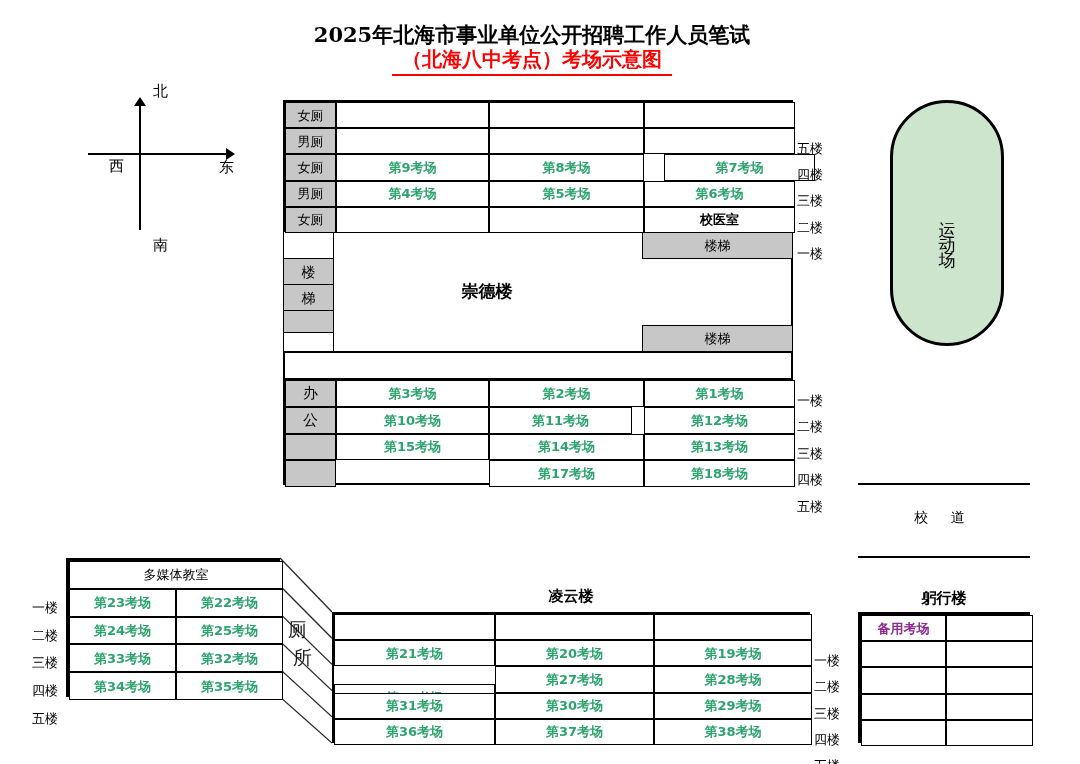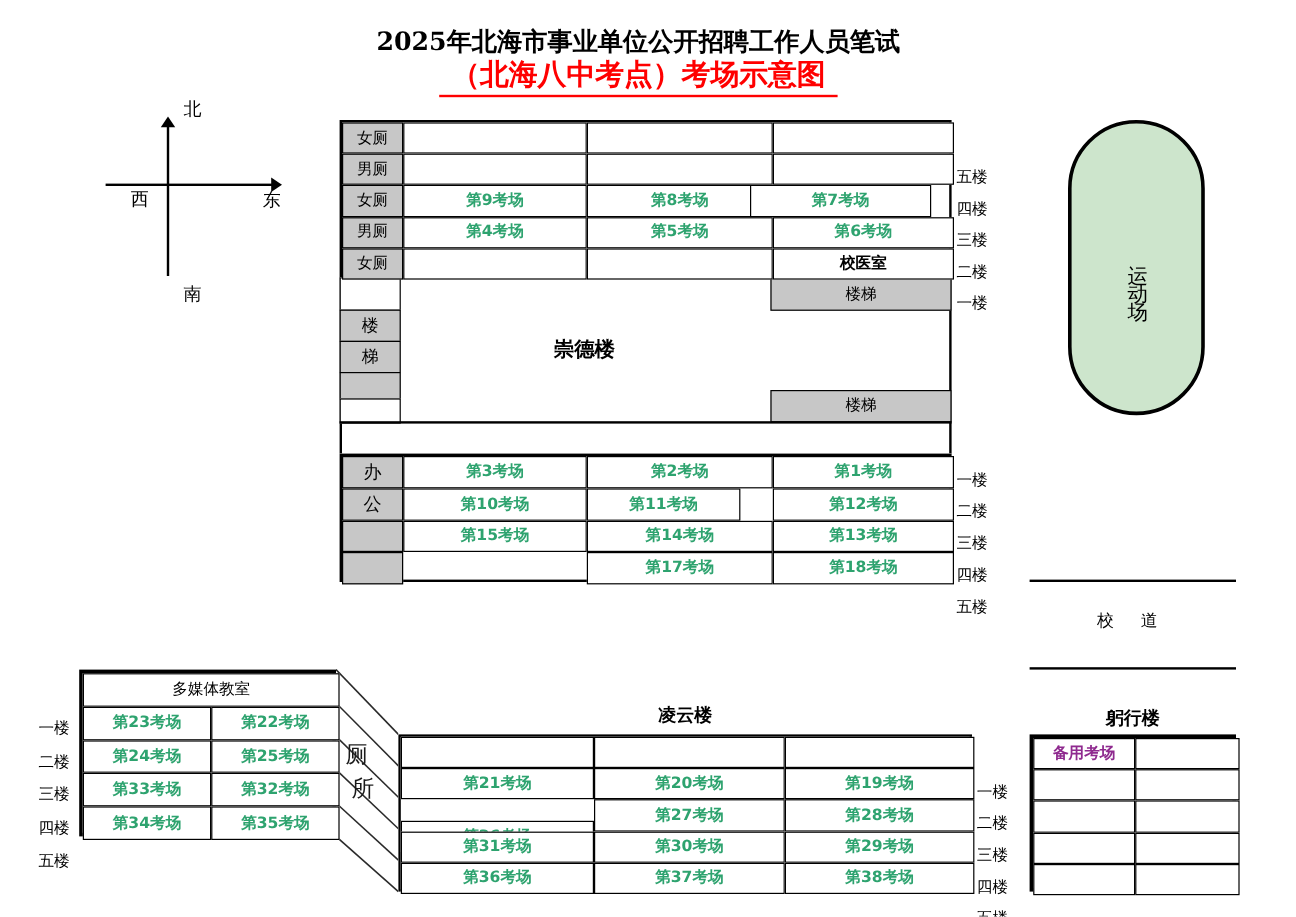--- a/index.html
+++ b/index.html
@@ -14,21 +14,21 @@
   .cell.bld{font-weight:bold;}
   .cell.bk{color:var(--purple,#8F2A8F);font-weight:bold;}
   .cell.off{font-size:15px;}
   .grid{position:absolute;box-sizing:border-box;border:2px solid #000;background:#fff;}
   .flabel{position:absolute;font-size:13px;line-height:18px;color:#000;white-space:nowrap;margin-top:36px;}
   .plain{position:absolute;display:flex;align-items:center;justify-content:center;
          box-sizing:border-box;white-space:nowrap;}
   #main-title{left:0;top:21px;width:1064px;text-align:center;font-size:21px;font-weight:bold;
               font-family:"DejaVu Serif","Liberation Serif",serif;}
   #sub-title{left:0;top:46px;width:1064px;text-align:center;}
-  #sub-title span{display:inline-block;color:var(--red,#FF0000);font-size:24px;font-weight:bold;
+  #sub-title span{display:inline-block;color:var(--red,#FF0000);font-size:20px;font-weight:bold;
               border-bottom:2px solid var(--red,#FF0000);padding:0 10px 1px 10px;
               font-family:"DejaVu Serif","Liberation Serif",serif;}
   .hline{position:absolute;background:#000;height:2px;}
   .vline{position:absolute;background:#000;width:1.5px;}
   .comp-label{position:absolute;font-size:15px;}
   #field{left:890px;top:100px;width:114px;height:246px;border:3px solid #000;border-radius:57px;
          background:var(--fieldgreen,#CDE5CC);display:flex;align-items:center;justify-content:center;}
   #field-text{writing-mode:vertical-rl;font-size:17px;letter-spacing:15px;line-height:1;
               padding-top:14px;}
   .bldg-title{position:absolute;font-weight:bold;font-size:15px;text-align:center;}
@@ -95,38 +95,38 @@
       <div class="cell " style="left: 51px; top: 0px; width: 153px; height: 26.2px;"></div>
       <div class="cell " style="left: 204px; top: 0px; width: 155px; height: 26.2px;"></div>
       <div class="cell " style="left: 359px; top: 0px; width: 151px; height: 26.2px;"></div>
       <div class="cell g" style="left: 0px; top: 26.2px; width: 51px; height: 26.2px;">男厕</div>
       <div class="cell " style="left: 51px; top: 26.2px; width: 153px; height: 26.2px;"></div>
       <div class="cell " style="left: 204px; top: 26.2px; width: 155px; height: 26.2px;"></div>
       <div class="cell " style="left: 359px; top: 26.2px; width: 151px; height: 26.2px;"></div>
       <div class="cell g" style="left: 0px; top: 52.4px; width: 51px; height: 26.2px;">女厕</div>
       <div class="cell exam" style="left: 51px; top: 52.4px; width: 153px; height: 26.2px;">第9考场</div>
       <div class="cell exam" style="left: 204px; top: 52.4px; width: 155px; height: 26.2px;">第8考场</div>
-      <div class="cell exam" style="left: 340px; top: 52.4px; width: 151px; height: 26.2px;">第7考场</div>
+      <div class="cell exam" style="left: 379px; top: 52.4px; width: 151px; height: 26.2px;">第7考场</div>
       <div class="cell g" style="left: 0px; top: 78.6px; width: 51px; height: 26.2px;">男厕</div>
       <div class="cell exam" style="left: 51px; top: 78.6px; width: 153px; height: 26.2px;">第4考场</div>
       <div class="cell exam" style="left: 204px; top: 78.6px; width: 155px; height: 26.2px;">第5考场</div>
       <div class="cell exam" style="left: 359px; top: 78.6px; width: 151px; height: 26.2px;">第6考场</div>
       <div class="cell g" style="left: 0px; top: 104.8px; width: 51px; height: 26.2px;">女厕</div>
       <div class="cell " style="left: 51px; top: 104.8px; width: 153px; height: 26.2px;"></div>
       <div class="cell " style="left: 204px; top: 104.8px; width: 155px; height: 26.2px;"></div>
       <div class="cell bld" style="left: 359px; top: 104.8px; width: 151px; height: 26.2px;">校医室</div>
     </div>
     <div class="grid" style="left: 283px; top: 378px; width: 510px; height: 107px; border-width: 2px;">
       <div class="cell g off" style="left: 0px; top: 0px; width: 51px; height: 26.75px;">办</div>
       <div class="cell exam" style="left: 51px; top: 0px; width: 153px; height: 26.75px;">第3考场</div>
       <div class="cell exam" style="left: 204px; top: 0px; width: 155px; height: 26.75px;">第2考场</div>
       <div class="cell exam" style="left: 359px; top: 0px; width: 151px; height: 26.75px;">第1考场</div>
       <div class="cell g off" style="left: 0px; top: 26.75px; width: 51px; height: 26.75px;">公</div>
       <div class="cell exam" style="left: 51px; top: 26.75px; width: 153px; height: 26.75px;">第10考场</div>
-      <div class="cell exam" style="left: 204px; top: 26.75px; width: 128px; height: 26.75px;">第11考场</div>
+      <div class="cell exam" style="left: 204px; top: 26.75px; width: 143px; height: 26.75px;">第11考场</div>
       <div class="cell exam" style="left: 359px; top: 26.75px; width: 151px; height: 26.75px;">第12考场</div>
       <div class="cell g off" style="left: 0px; top: 53.5px; width: 51px; height: 26.75px;"></div>
       <div class="cell exam" style="left: 51px; top: 53.5px; width: 153px; height: 26.75px;">第15考场</div>
       <div class="cell exam" style="left: 204px; top: 53.5px; width: 155px; height: 26.75px;">第14考场</div>
       <div class="cell exam" style="left: 359px; top: 53.5px; width: 151px; height: 26.75px;">第13考场</div>
       <div class="cell g off" style="left: 0px; top: 80.25px; width: 51px; height: 26.75px;"></div>
       <div class="cell exam" style="left: 204px; top: 80.25px; width: 155px; height: 26.75px;">第17考场</div>
       <div class="cell exam" style="left: 359px; top: 80.25px; width: 151px; height: 26.75px;">第18考场</div>
     </div>
     <div class="grid" style="left: 66px; top: 558px; width: 214px; height: 139px; border-width: 3px;">

